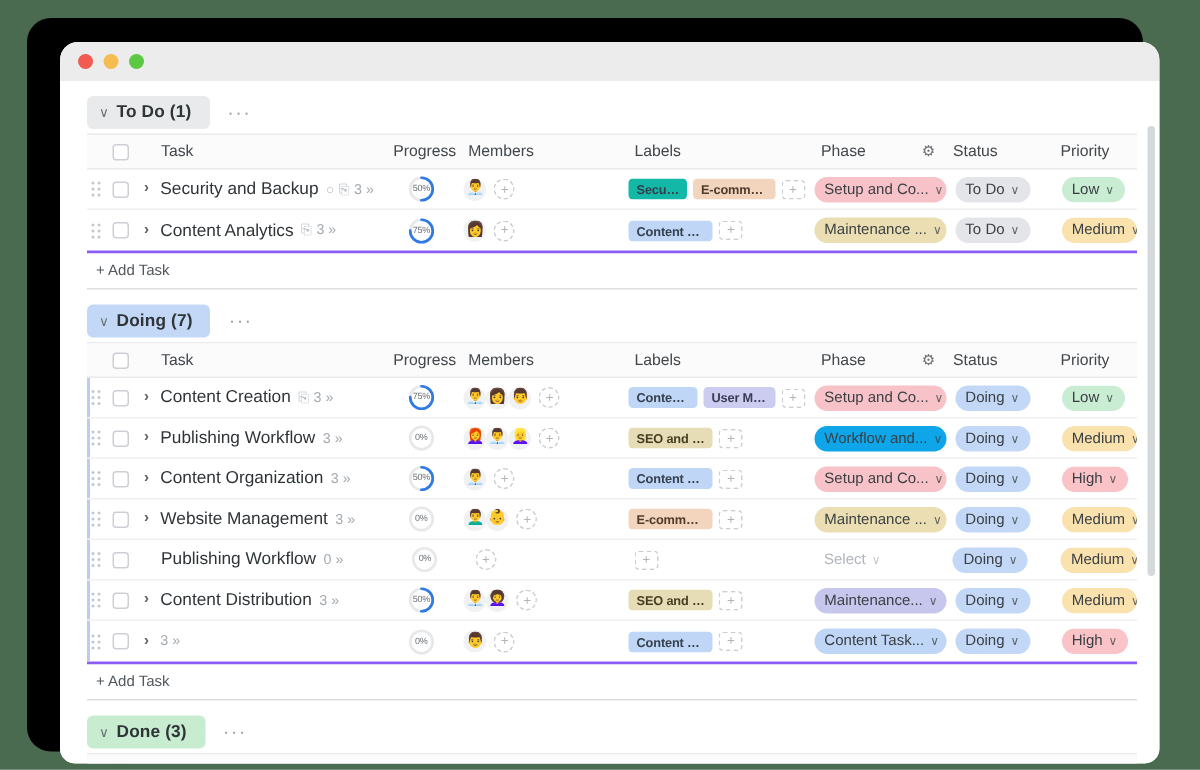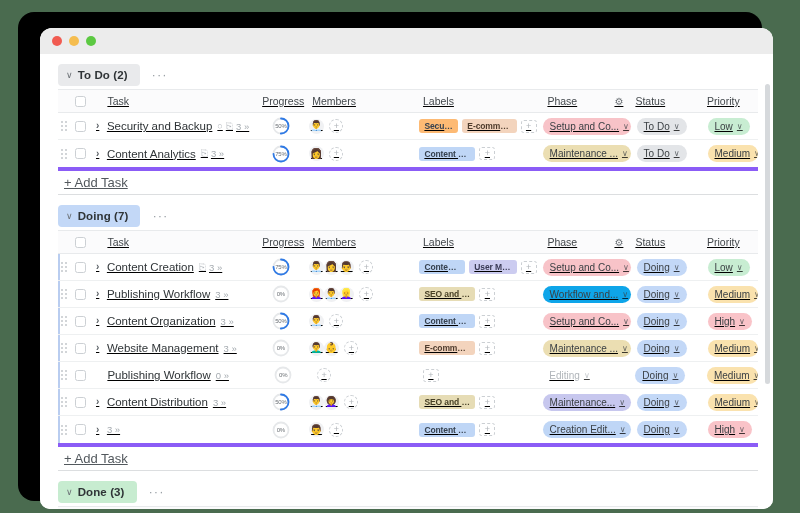--- a/index.html
+++ b/index.html
@@ -82,22 +82,21 @@
     font-size: 13px;
     letter-spacing: 1px;
     line-height: 8px;
   }
 
   
   .tbl {
     width: 700px;
     background: #fff;
     border-top: 1px solid #e8eaec;
-    border-bottom: 4px solid #8b5cf6;
-    text-decoration: underline;
+    border-bottom: 2px solid #8b5cf6;
   }
   .row {
     display: flex;
     align-items: center;
     height: 27px;
     border-bottom: 1px solid #eef0f1;
     position: relative;
   }
   .row:last-child { border-bottom: none; }
   .row.head {
@@ -201,26 +200,25 @@
     max-width: 88px;
     overflow: hidden;
     color: #3a3f43;
   }
   .pill .cv { font-size: 8px; opacity: .75; }
   .pill.plain { background: transparent; color: #b0b5ba; padding-left: 2px; }
 
   .addtask {
     height: 24px;
     display: flex; align-items: center;
-    font-size: 13px; color: #52585d;
+    font-size: 10px; color: #52585d;
     padding-left: 6px;
     background: #fff;
     border-bottom: 1px solid #dcdee0;
     width: 700px;
-    text-decoration: underline;
   }
 
   .gear { font-size: 10px; color: #6b7075; }
 
   
   .vscroll {
     position: absolute;
     right: 3px; top: 30px;
     width: 5px; height: 300px;
     background: #d6d9dc;
@@ -239,21 +237,21 @@
         <span class="dot yellow"></span>
         <span class="dot green"></span>
       </div>
 
       <div class="canvas">
         <div class="board" id="board">
             <div class="group">
               <div class="group-head">
                 <div class="group-pill" style="background: rgb(233, 234, 236);">
                   <span class="chev">∨</span>
-                  <span>To Do (2)</span>
+                  <span>To Do (1)</span>
                 </div>
                 <span class="group-dots">···</span>
               </div>
               <div class="tbl">
                 <div class="row head">
                   <div class="c-handle"></div>
                   <div class="c-check">
                     <div class="cbox"></div>
                   </div>
                   <div class="c-exp"></div>
@@ -312,21 +310,21 @@
                         <circle cx="10" cy="10" r="7.5" fill="none" stroke="#2f7ae5" stroke-width="1.8" stroke-linecap="round" stroke-dasharray="47.12388980384689" stroke-dashoffset="23.561944901923447" transform="rotate(-90 10 10)"></circle>
                       </svg>
                       <span>50%</span>
                     </div>
                   </div>
                   <div class="c-mem">
                     <div class="av">👨‍💼</div>
                     <div class="addbtn">+</div>
                   </div>
                   <div class="c-lab">
-                    <span class="chip" style="background: #fdba74; color: rgb(53, 65, 79);">Security</span>
+                    <span class="chip" style="background: #14b8a6; color: rgb(53, 65, 79);">Security</span>
                     <span class="chip" style="background: rgb(243, 212, 189); color: rgb(79, 60, 45);">E-commerce</span>
                     <div class="addchip">+</div>
                   </div>
                   <div class="c-phase">
                     <span class="pill" style="background: rgb(248, 195, 200);">
                       <span>Setup and Co...</span>
                       <span class="cv">∨</span>
                     </span>
                   </div>
                   <div class="c-status">
@@ -714,21 +712,21 @@
                     </div>
                   </div>
                   <div class="c-mem">
                     <div class="addbtn">+</div>
                   </div>
                   <div class="c-lab">
                     <div class="addchip">+</div>
                   </div>
                   <div class="c-phase">
                     <span class="pill plain">
-                      <span>Editing</span>
+                      <span>Select</span>
                       <span class="cv">∨</span>
                     </span>
                   </div>
                   <div class="c-status">
                     <span class="pill" style="background: rgb(195, 216, 247);">
                       <span>Doing</span>
                       <span class="cv">∨</span>
                     </span>
                   </div>
                   <div class="c-prio">
@@ -831,21 +829,21 @@
                   <div class="c-mem">
                     <div class="av">👨</div>
                     <div class="addbtn">+</div>
                   </div>
                   <div class="c-lab">
                     <span class="chip" style="background: rgb(191, 214, 246); color: rgb(53, 65, 79);">Content Ma...</span>
                     <div class="addchip">+</div>
                   </div>
                   <div class="c-phase">
                     <span class="pill" style="background: rgb(191, 214, 246);">
-                      <span>Creation Edit...</span>
+                      <span>Content Task...</span>
                       <span class="cv">∨</span>
                     </span>
                   </div>
                   <div class="c-status">
                     <span class="pill" style="background: rgb(195, 216, 247);">
                       <span>Doing</span>
                       <span class="cv">∨</span>
                     </span>
                   </div>
                   <div class="c-prio">

